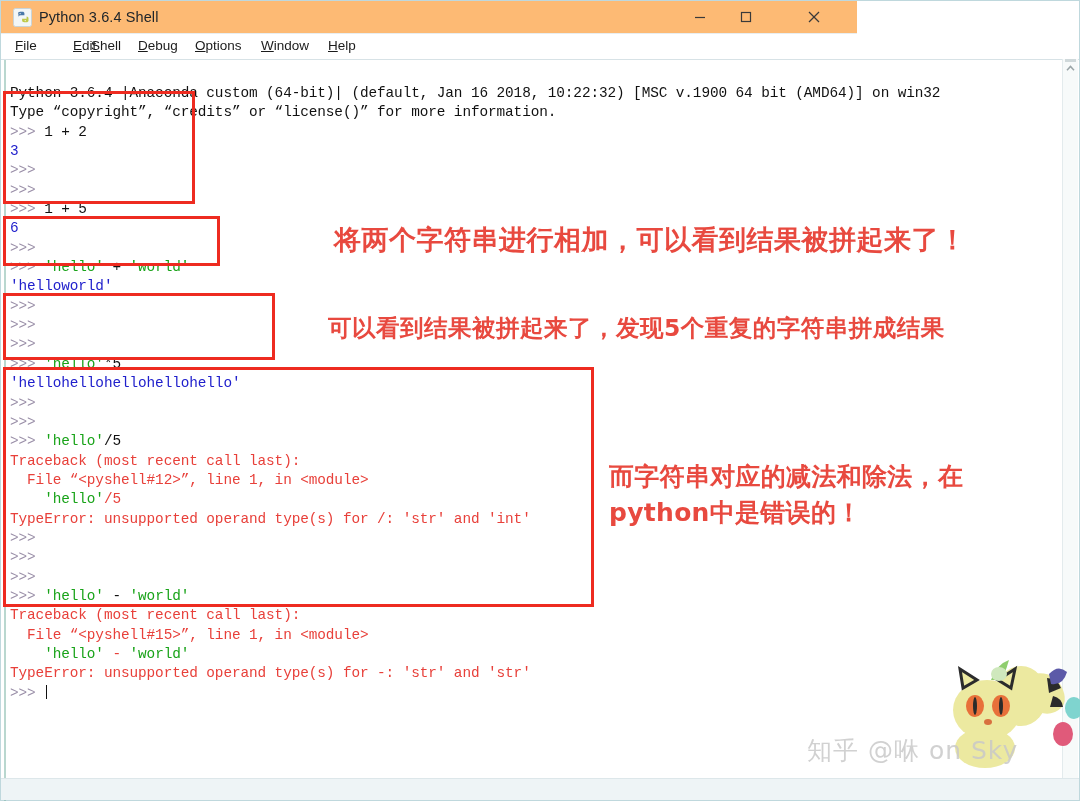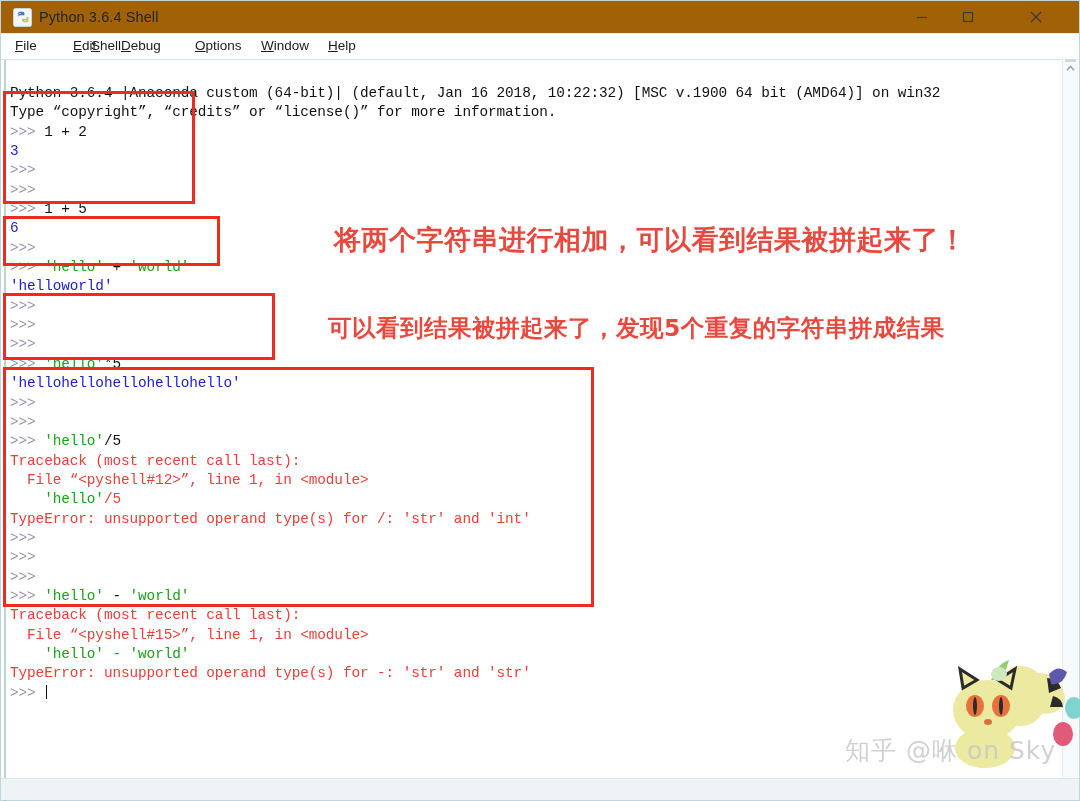--- a/index.html
+++ b/index.html
@@ -11,22 +11,22 @@
   }
   #app{
     position:relative;width:1080px;height:801px;
     background:#ffffff;
     border:1px solid #bfd8dd;
     box-sizing:border-box;
   }
 
   
   .titlebar{
-    position:absolute;left:0;top:0;width:1078px;height:33px;
-    background:#a16207;
+    position:absolute;left:0;top:0;width:856px;height:33px;
+    background:#fdba74;
     border-bottom:1px solid #e9eef0;
     box-sizing:border-box;
   }
   .title-icon{
     position:absolute;left:12px;top:7px;width:19px;height:19px;
   }
   .title-text{
     position:absolute;left:38px;top:8px;
     font-size:14.5px;color:#20262b;white-space:nowrap;
     letter-spacing:.1px;
@@ -118,21 +118,20 @@
   .note-3{left:327px;top:311px;font-size:23.5px;}
   .note-4{left:608px;top:458px;font-size:25px;line-height:36px;letter-spacing:.3px;}
 
   
   .wm{
     position:absolute;left:806px;top:733px;
     font-size:25px;color:#c9c9c9;opacity:.85;
     font-family:"DejaVu Sans","Liberation Sans",sans-serif;
     white-space:nowrap;letter-spacing:1px;
     font-weight:400;
-    margin-left:38px;
   }
   .wm-url{
     position:absolute;left:795px;top:775px;
     font-size:16px;color:#c4c7ca;opacity:.9;
     font-family:"Liberation Sans",sans-serif;
     white-space:nowrap;
   }
 
   
   .mascot{
@@ -176,21 +175,21 @@
         <line x1="1.5" y1="1.5" x2="11.5" y2="11.5" stroke="#3a3a3a" stroke-width="1.2"></line>
         <line x1="11.5" y1="1.5" x2="1.5" y2="11.5" stroke="#3a3a3a" stroke-width="1.2"></line>
       </svg>
     </span>
   </div>
 
   <div class="menubar" id="menubar">
       <span class="menu-item" style="left: 14px;"><u>F</u>ile</span>
       <span class="menu-item" style="left: 52px; margin-left: 20px;"><u>E</u>dit</span>
       <span class="menu-item" style="left: 90px;"><u>S</u>hell</span>
-      <span class="menu-item" style="left: 120px;"><u>D</u>ebug</span>
+      <span class="menu-item" style="left: 137px;"><u>D</u>ebug</span>
       <span class="menu-item" style="left: 194px;"><u>O</u>ptions</span>
       <span class="menu-item" style="left: 260px;"><u>W</u>indow</span>
       <span class="menu-item" style="left: 327px;"><u>H</u>elp</span>
     </div>
 
   <div class="console-wrap">
     <div class="gutter"></div>
     <div class="console" id="console"><div class="ln"><span class="c-plain">Python 3.6.4 |Anaconda custom (64-bit)| (default, Jan 16 2018, 10:22:32) [MSC v.1900 64 bit (AMD64)] on win32</span></div><div class="ln"><span class="c-plain">Type “copyright”, “credits” or “license()” for more information.</span></div><div class="ln"><span class="c-prompt">&gt;&gt;&gt; </span><span class="c-plain">1 + 2</span></div><div class="ln"><span class="c-out">3</span></div><div class="ln"><span class="c-prompt">&gt;&gt;&gt;</span></div><div class="ln"><span class="c-prompt">&gt;&gt;&gt;</span></div><div class="ln"><span class="c-prompt">&gt;&gt;&gt; </span><span class="c-plain">1 + 5</span></div><div class="ln"><span class="c-out">6</span></div><div class="ln"><span class="c-prompt">&gt;&gt;&gt;</span></div><div class="ln"><span class="c-prompt">&gt;&gt;&gt; </span><span class="c-str">'hello'</span><span class="c-plain"> + </span><span class="c-str">'world'</span></div><div class="ln"><span class="c-out">'helloworld'</span></div><div class="ln"><span class="c-prompt">&gt;&gt;&gt;</span></div><div class="ln"><span class="c-prompt">&gt;&gt;&gt;</span></div><div class="ln"><span class="c-prompt">&gt;&gt;&gt;</span></div><div class="ln"><span class="c-prompt">&gt;&gt;&gt; </span><span class="c-str">'hello'</span><span class="c-plain">*5</span></div><div class="ln"><span class="c-out">'hellohellohellohellohello'</span></div><div class="ln"><span class="c-prompt">&gt;&gt;&gt;</span></div><div class="ln"><span class="c-prompt">&gt;&gt;&gt;</span></div><div class="ln"><span class="c-prompt">&gt;&gt;&gt; </span><span class="c-str">'hello'</span><span class="c-plain">/5</span></div><div class="ln"><span class="c-err">Traceback (most recent call last):</span></div><div class="ln"><span class="c-err">  File “&lt;pyshell#12&gt;”, line 1, in &lt;module&gt;</span></div><div class="ln"><span class="c-err">    </span><span class="c-str">'hello'</span><span class="c-err">/5</span></div><div class="ln"><span class="c-err">TypeError: unsupported operand type(s) for /: 'str' and 'int'</span></div><div class="ln"><span class="c-prompt">&gt;&gt;&gt;</span></div><div class="ln"><span class="c-prompt">&gt;&gt;&gt;</span></div><div class="ln"><span class="c-prompt">&gt;&gt;&gt;</span></div><div class="ln"><span class="c-prompt">&gt;&gt;&gt; </span><span class="c-str">'hello'</span><span class="c-plain"> - </span><span class="c-str">'world'</span></div><div class="ln"><span class="c-err">Traceback (most recent call last):</span></div><div class="ln"><span class="c-err">  File “&lt;pyshell#15&gt;”, line 1, in &lt;module&gt;</span></div><div class="ln"><span class="c-err">    </span><span class="c-str">'hello'</span><span class="c-err"> - </span><span class="c-str">'world'</span></div><div class="ln"><span class="c-err">TypeError: unsupported operand type(s) for -: 'str' and 'str'</span></div><div class="ln"><span class="c-prompt">&gt;&gt;&gt; </span><span class="caret"></span></div></div>
   </div>
 
@@ -205,20 +204,22 @@
 
   <div id="boxes">
       <div class="rbox" style="left: 2px; top: 90px; width: 192px; height: 113px; border-color: rgb(238, 43, 32);"></div>
       <div class="rbox" style="left: 2px; top: 215px; width: 217px; height: 50px; border-color: rgb(238, 43, 32);"></div>
       <div class="rbox" style="left: 2px; top: 292px; width: 272px; height: 67px; border-color: rgb(238, 43, 32);"></div>
       <div class="rbox" style="left: 2px; top: 366px; width: 591px; height: 240px; border-color: rgb(238, 43, 32);"></div>
     </div>
 
   <div class="note note-2">将两个字符串进行相加，可以看到结果被拼起来了！</div>
   <div class="note note-3">可以看到结果被拼起来了，发现5个重复的字符串拼成结果</div>
+  <div class="note note-4">而字符串对应的减法和除法，在
+python中是错误的！</div>
 
   <div class="mascot">
     <svg width="152" height="128" viewBox="0 0 152 128">
       <ellipse cx="92" cy="52" rx="26" ry="30" fill="#ece9a0"></ellipse>
       <path d="M104 30 q22 -4 30 16 q6 16 -8 22 q-14 6 -22 -8z" fill="#ece9a0"></path>
       <path d="M118 34 q10 0 14 10 l-12 5z" fill="#2b2b2b"></path>
       <path d="M124 52 q9 2 10 11 l-13 0z" fill="#2b2b2b"></path>
       <ellipse cx="58" cy="66" rx="34" ry="30" fill="#ece9a0"></ellipse>
       <path d="M34 44 l-3 -19 l17 11z" fill="#ece9a0" stroke="#2b2b2b" stroke-width="3"></path>
       <path d="M82 44 l4 -19 l-17 11z" fill="#ece9a0" stroke="#2b2b2b" stroke-width="3"></path>

